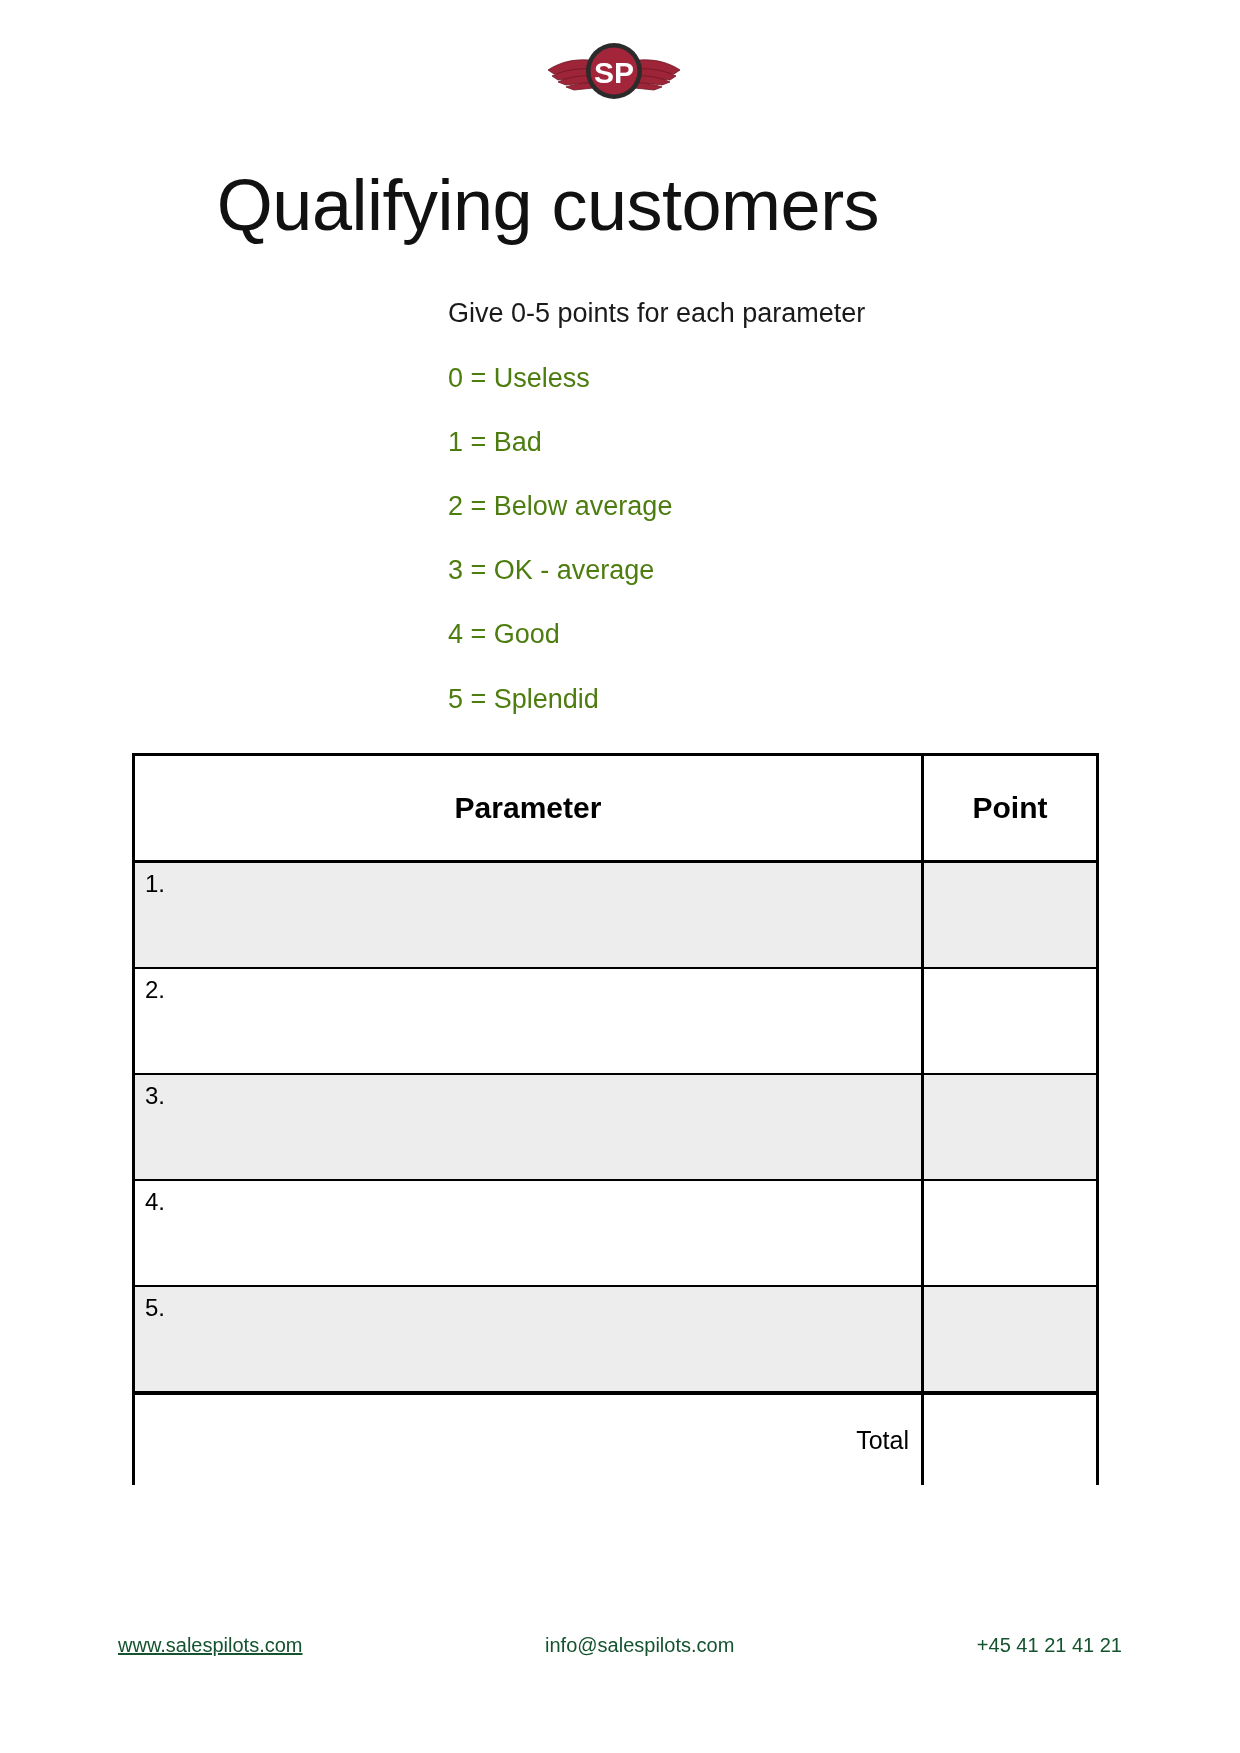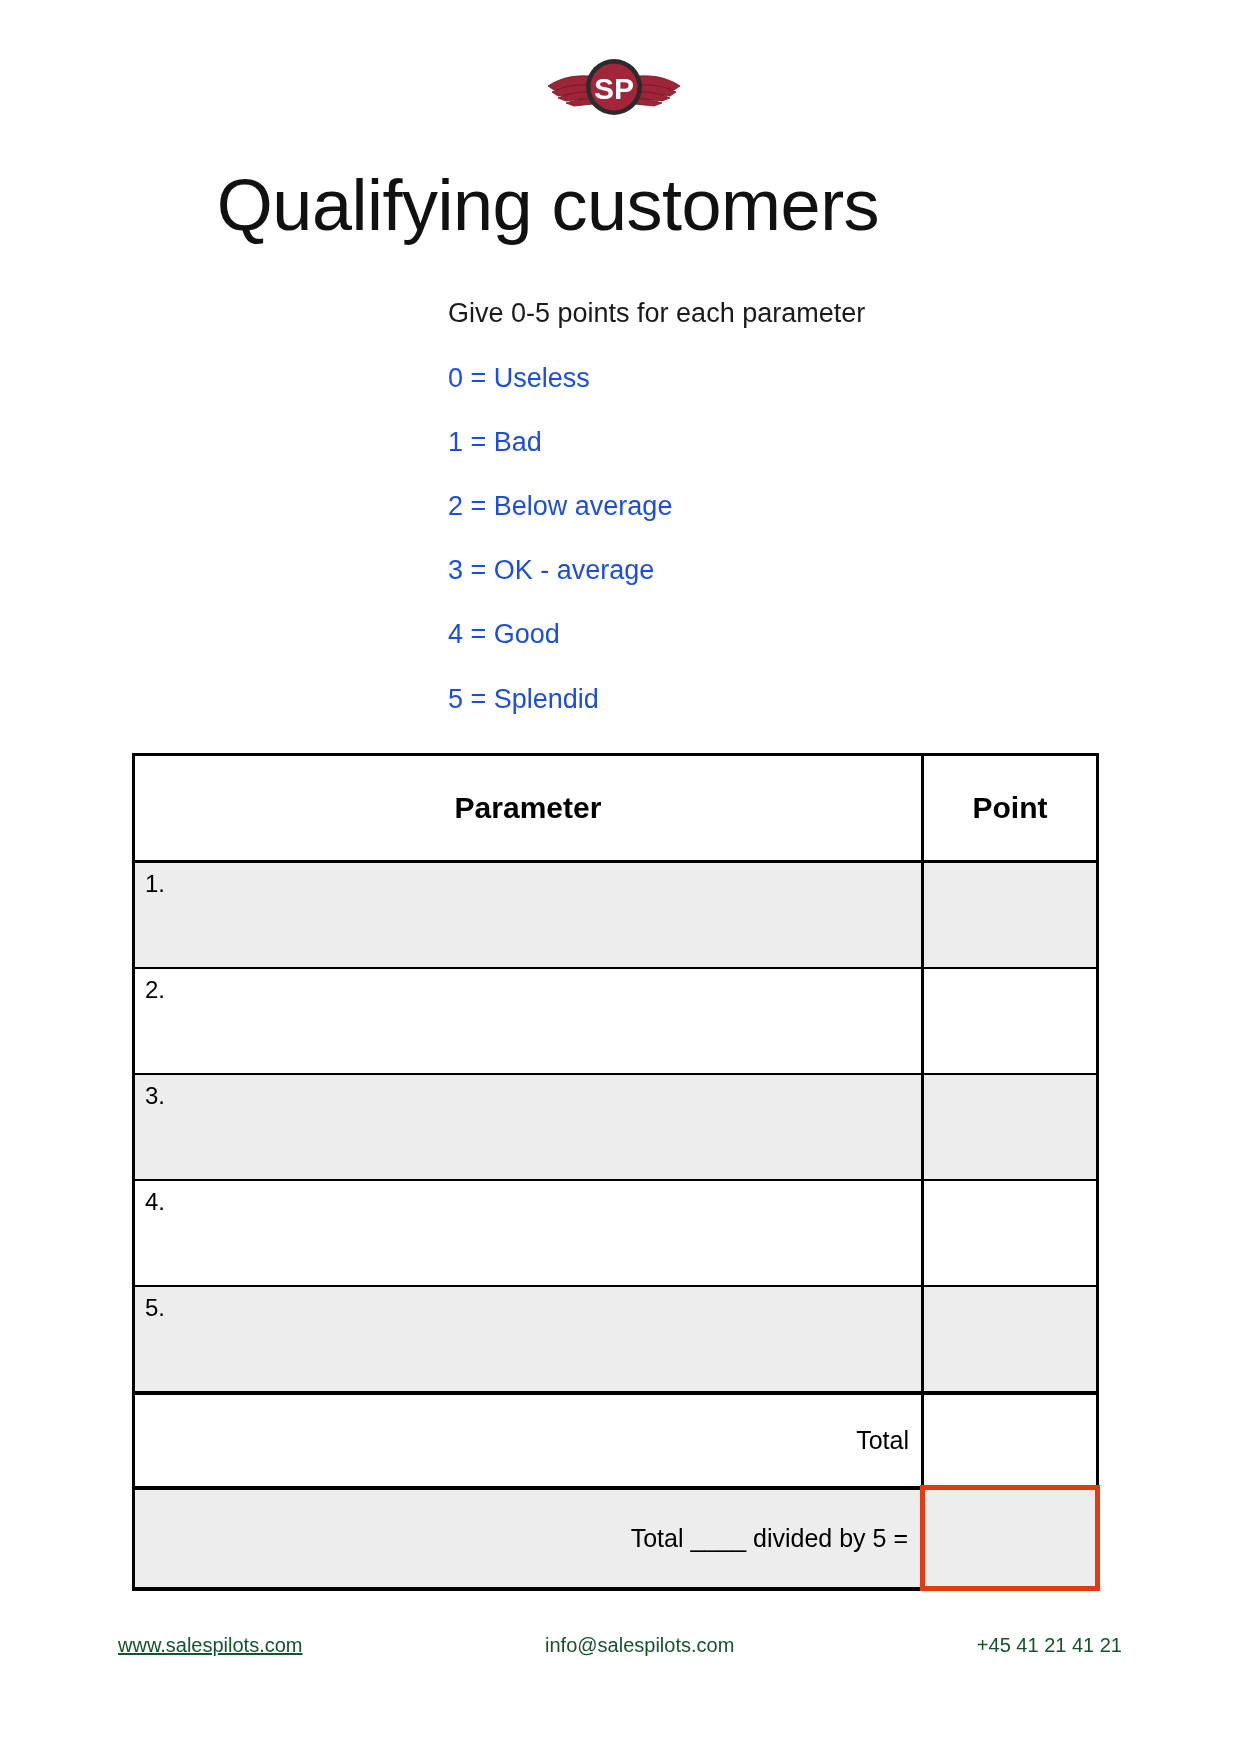--- a/index.html
+++ b/index.html
@@ -12,21 +12,21 @@
     height: 1753px;
     font-family: "Liberation Sans", sans-serif;
     color: #000000;
     position: relative;
     overflow: hidden;
   }
 
   
   .logo-wrap {
     position: absolute;
-    top: 56px;
+    top: 40px;
     left: 0;
     width: 1228px;
     display: flex;
     justify-content: center;
     align-items: center;
   }
   .logo-svg { display: block; }
 
   
   .page-title {
@@ -52,21 +52,21 @@
   }
   .instr-lead {
     font-size: 27px;
     line-height: 1.3;
     color: #1a1a1a;
     margin-bottom: 30px;
   }
   .scale-item {
     font-size: 27px;
     line-height: 1.3;
-    color: #1d4ed8;
+    color: #4d7c0f;
     margin-bottom: 29px;
   }
   .scale-item:last-child { margin-bottom: 0; }
 
   
   .score-table {
     position: absolute;
     top: 753px;
     left: 132px;
     width: 964px;
@@ -228,24 +228,20 @@
       <td class="c-point"></td>
     </tr>
     <tr class="data-row shaded">
       <td class="c-param">5.</td>
       <td class="c-point"></td>
     </tr>
     <tr class="total-row">
       <td class="c-param">Total</td>
       <td class="c-point"></td>
     </tr>
-    <tr class="final-row">
-      <td class="c-param">Total ____ divided by 5 =</td>
-      <td class="c-point-red"></td>
-    </tr>
   </tbody>
 </table>
 
 <div class="footer">
   <span class="footer-web">www.salespilots.com</span>
   <span class="footer-mail">info@salespilots.com</span>
   <span class="footer-phone">+45 41 21 41 21</span>
 </div>
 
 </body></html>

